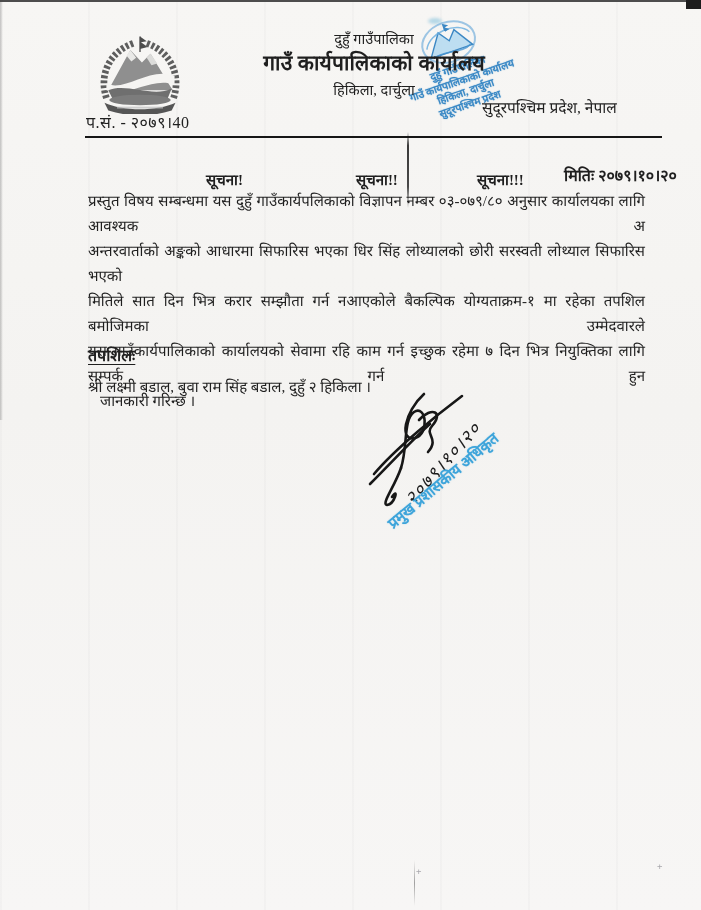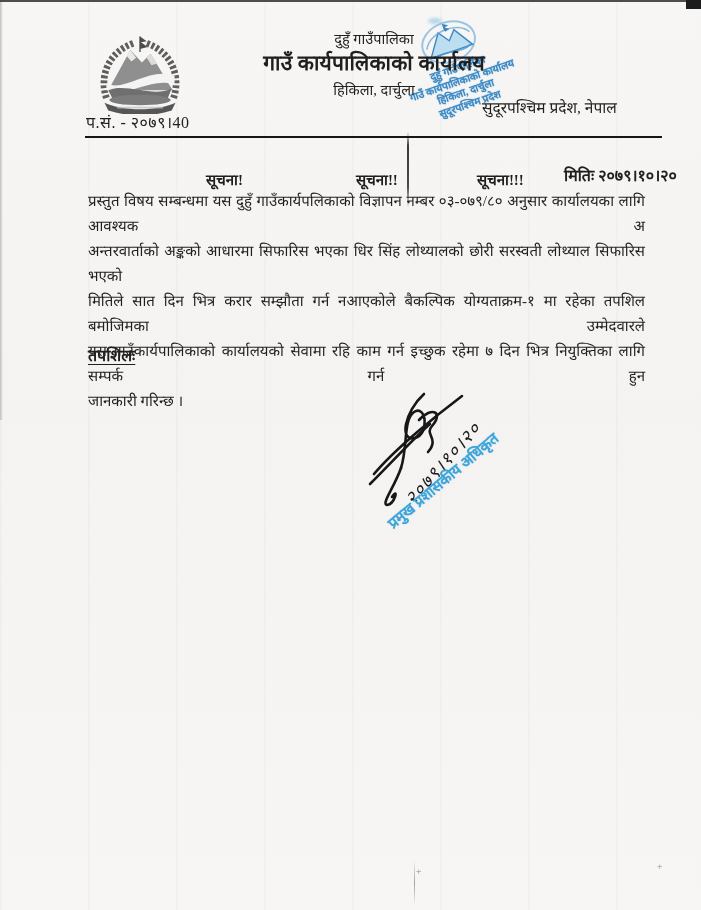--- a/index.html
+++ b/index.html
@@ -42,21 +42,21 @@
     color:#2c80c2; text-shadow:0 0 1.3px rgba(44,128,194,.6); }
 
   
   .date { position:absolute; left:520px; top:164px; font-size:16px; font-weight:600;margin-left:44px; }
   .notice-word { position:absolute; top:169px; font-size:15px; font-weight:bold; }
   .n1 { left:206px; } .n2 { left:356px; } .n3 { left:477px; }
 
   
   .body-block { position:absolute; left:88px; top:189px; width:557px; font-size:15px; line-height:25px; }
   .body-line { text-align:justify; text-align-last:justify; }
-  .body-line.last { text-align-last:left; }
+  .body-line.last { text-align-last:left;margin-left:12px; }
 
   .tapasil { position:absolute; left:88px; top:344px; font-size:16px; font-weight:bold;
     text-decoration:underline; text-underline-offset:3px; }
   .entry { position:absolute; left:88px; top:376px; font-size:15px; }
 
   
   .signature-svg { position:absolute; left:364px; top:386px; width:132px; height:128px; }
   .sign-date { position:absolute; left:399px; top:493px; transform:rotate(-48deg); transform-origin:0 0;
     font-size:18px; color:#1c1c1c; letter-spacing:1.5px; white-space:nowrap;
     font-family:"DejaVu Sans",sans-serif; font-style:italic; }
@@ -125,20 +125,21 @@
 
   <div class="body-block">
     <div class="body-line">प्रस्तुत विषय सम्बन्धमा यस दुहुँ गाउँकार्यपलिकाको विज्ञापन नम्बर ०३-०७९/८० अनुसार कार्यालयका लागि आवश्यक अ</div>
     <div class="body-line">अन्तरवार्ताको अङ्कको आधारमा सिफारिस भएका धिर सिंह लोथ्यालको छोरी सरस्वती लोथ्याल सिफारिस भएको</div>
     <div class="body-line">मितिले सात दिन भित्र करार सम्झौता गर्न नआएकोले बैकल्पिक योग्यताक्रम-१ मा रहेका तपशिल बमोजिमका उम्मेदवारले</div>
     <div class="body-line">यस गाउँकार्यपालिकाको कार्यालयको सेवामा रहि काम गर्न इच्छुक रहेमा ७ दिन भित्र नियुक्तिका लागि सम्पर्क गर्न हुन</div>
     <div class="body-line last">जानकारी गरिन्छ ।</div>
   </div>
 
   <div class="tapasil">तपशिलः</div>
+  <div class="entry">श्री लक्ष्मी बडाल, बुवा राम सिंह बडाल, दुहुँ २ हिकिला ।</div>
 
   <svg class="signature-svg" viewBox="0 0 132 128">
     <g stroke="#171717" stroke-width="2.6" fill="none" stroke-linecap="round">
       <path d="M60 8 C40 26 35 56 51 52 C66 48 62 18 50 26 C39 34 44 60 37 82"></path>
       <path d="M10 88 C32 62 74 28 98 10"></path>
       <path d="M6 98 C28 76 52 50 66 38"></path>
       <path d="M37 82 C30 102 17 118 23 119 C31 118 35 100 28 111"></path>
       <path d="M55 34 C68 20 80 26 68 40 C60 49 76 52 64 66"></path>
     </g>
   </svg>

